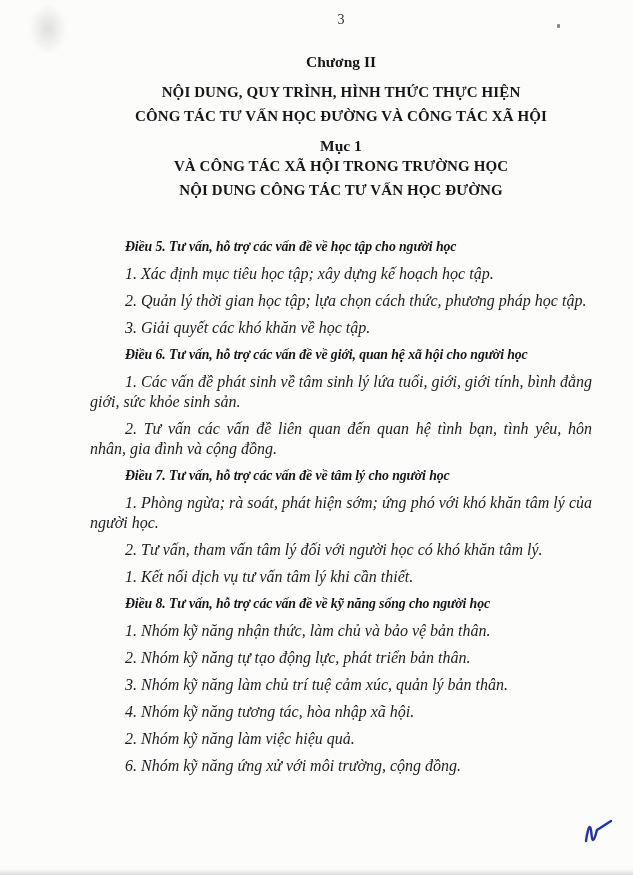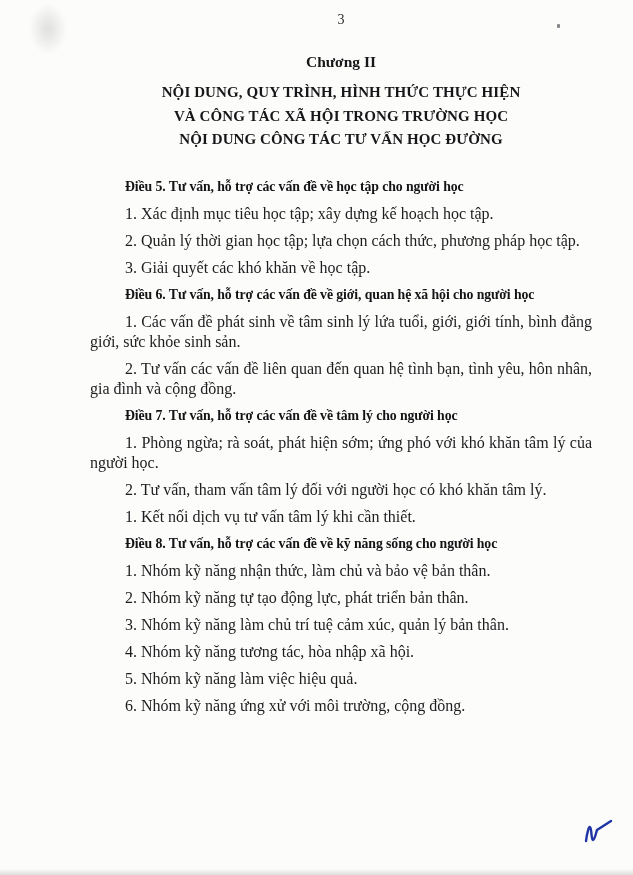--- a/index.html
+++ b/index.html
@@ -26,21 +26,21 @@
   }
   .doc-header {
     text-align: center;
     font-weight: 700;
     color: #17171a;
   }
   .chapter-label { margin-top: 24px; font-size: 15.5px; line-height: 19px; }
   .chapter-title { margin-top: 10px; }
   .heading-line { font-size: 15px; line-height: 23.5px; letter-spacing: 0.1px; }
   .section-label { margin-top: 8px; font-size: 15.5px; line-height: 19px; }
-  .doc-body { margin-top: 25px; text-align: justify; }
+  .doc-body { margin-top: 35px; text-align: justify; font-style: italic; }
   .article { margin: 0; }
   .article-title {
     font-size: 13.8px;
     font-weight: 700;
     margin: 7px 0;
     line-height: 20px;
     text-indent: 35px;
     text-align: left;
     letter-spacing: -0.1px;
     color: #141417;
@@ -82,22 +82,24 @@
 <div class="speck"></div>
 
 <div class="content">
   <div class="page-number">3</div>
 
   <header class="doc-header">
     <div class="chapter-label">Chương II</div>
     <div class="chapter-title">
   <div class="heading-line">NỘI DUNG, QUY TRÌNH, HÌNH THỨC THỰC HIỆN</div>
 
+  <div class="heading-line">CÔNG TÁC TƯ VẤN HỌC ĐƯỜNG VÀ CÔNG TÁC XÃ HỘI</div>
 
 </div>
+    <div class="section-label">Mục 1</div>
     <div class="section-title">
   <div class="heading-line">VÀ CÔNG TÁC XÃ HỘI TRONG TRƯỜNG HỌC</div>
 
   <div class="heading-line">NỘI DUNG CÔNG TÁC TƯ VẤN HỌC ĐƯỜNG</div>
 </div>
   </header>
 
   <main class="doc-body">
   <section class="article">
     <h3 class="article-title">Điều 5. Tư vấn, hỗ trợ các vấn đề về học tập cho người học</h3>
@@ -134,21 +136,21 @@
     <h3 class="article-title">Điều 8. Tư vấn, hỗ trợ các vấn đề về kỹ năng sống cho người học</h3>
     <div class="article-clauses">
   <p class="clause">1. Nhóm kỹ năng nhận thức, làm chủ và bảo vệ bản thân.</p>
 
   <p class="clause">2. Nhóm kỹ năng tự tạo động lực, phát triển bản thân.</p>
 
   <p class="clause">3. Nhóm kỹ năng làm chủ trí tuệ cảm xúc, quản lý bản thân.</p>
 
   <p class="clause">4. Nhóm kỹ năng tương tác, hòa nhập xã hội.</p>
 
-  <p class="clause">5. Nhóm kỹ năng làm việc hiệu quả.</p>
+  <p class="clause">2. Nhóm kỹ năng làm việc hiệu quả.</p>
 
   <p class="clause">6. Nhóm kỹ năng ứng xử với môi trường, cộng đồng.</p>
 </div>
   </section>
 </main>
 </div>
 
 <svg class="pen-mark" viewBox="0 0 34 30" xmlns="http://www.w3.org/2000/svg">
   <path id="pen-path" d="M 4 24 C 5 16, 7 9, 8 10 C 10 12, 9 23, 11 23 C 13 22, 14 16, 15 13 L 29 4" fill="none" stroke="#1e34a6" stroke-width="2.4" stroke-linecap="round" stroke-linejoin="round"></path>
 </svg>

